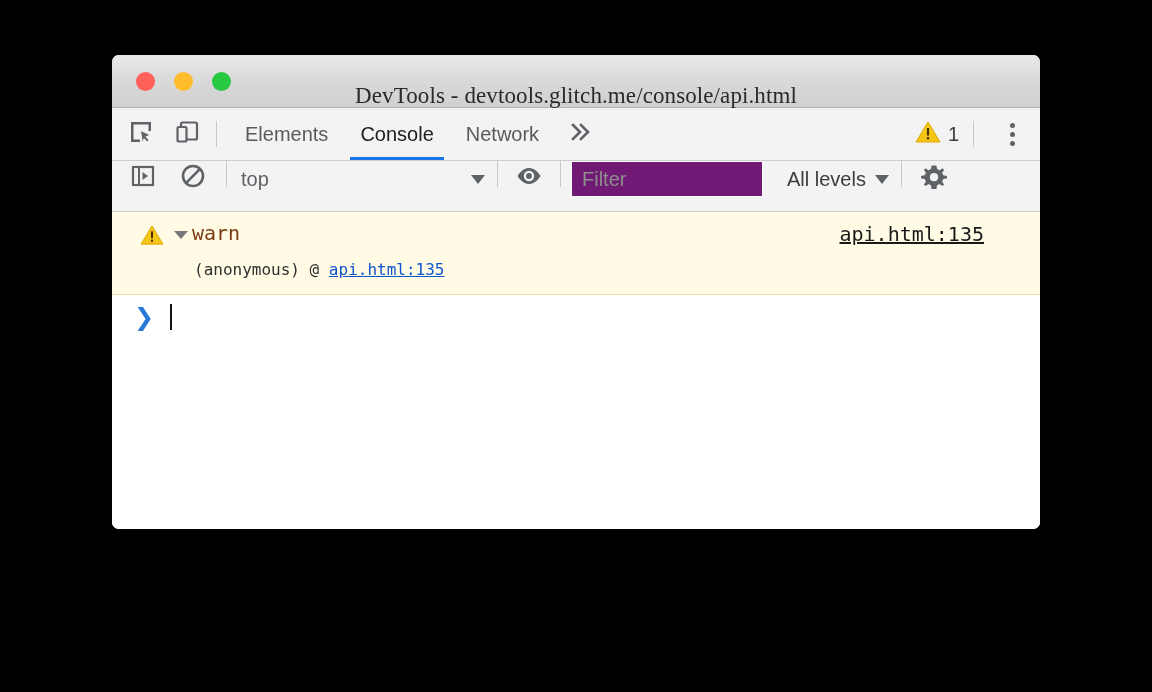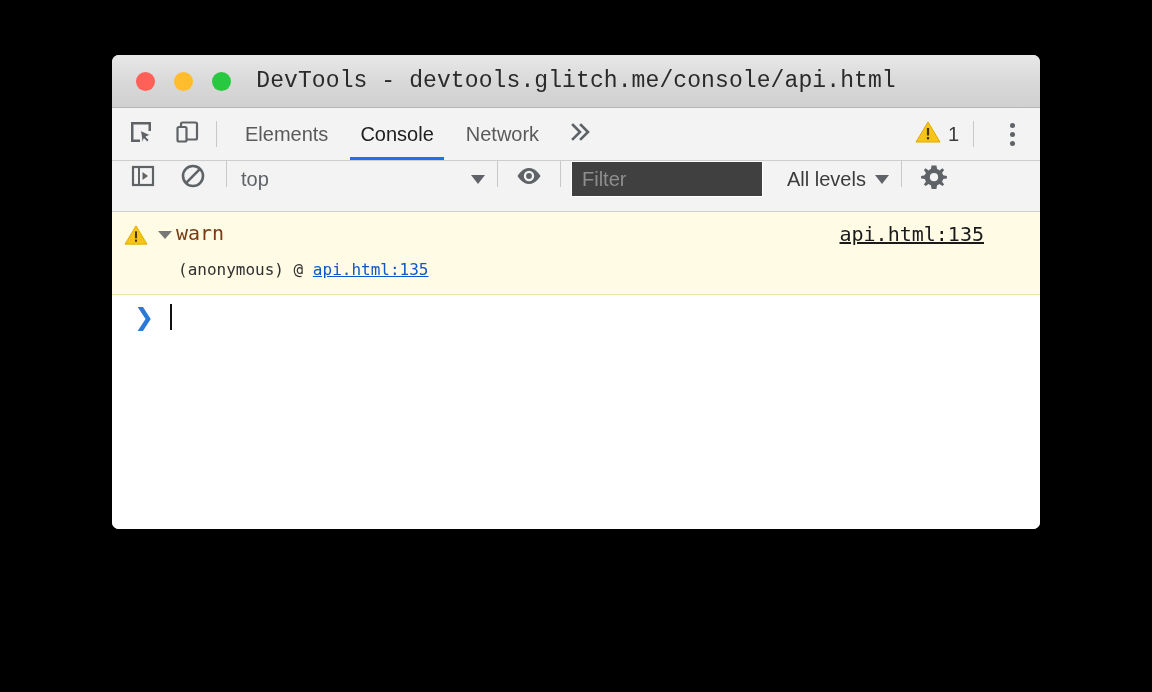--- a/index.html
+++ b/index.html
@@ -42,25 +42,25 @@
     height: 19px;
     border-radius: 50%;
   }
   .traffic.close  { left: 24px;  background: #ff6159; }
   .traffic.min    { left: 62px;  background: #ffbd2e; }
   .traffic.max    { left: 100px; background: #28c940; }
 
   #window-title {
     position: absolute;
     left: 0; right: 0;
-    top: 13px;
+    top: 28px;
     text-align: center;
     font-size: 23px;
     color: #2a2a2a;
-    font-family: Liberation Mono, monospace;
+    font-family: Liberation Serif, serif;
     letter-spacing: 0.1px;
   }
 
   
   #tabbar {
     position: relative;
     height: 53px;
     background: #f3f3f3;
     border-bottom: 1px solid #cdcdcd;
     box-sizing: border-box;
@@ -181,21 +181,21 @@
   }
   .caret {
     width: 0; height: 0;
     border-left: 7px solid transparent;
     border-right: 7px solid transparent;
     border-top: 9px solid #5f6368;
   }
   #filter-input {
     width: 192px;
     height: 36px;
-    background: #404040;
+    background: #701a75;
     border: 1px solid #ffffff;
     box-sizing: border-box;
     display: flex;
     align-items: center;
     padding-left: 10px;
     margin-left: 10px;
     flex: 0 0 auto;
     cursor: text;
   }
   #filter-input .ph {
@@ -230,21 +230,21 @@
   
   #console-body {
     position: relative;
     height: 317px;
     background: #ffffff;
     overflow: hidden;
   }
   .msg-warning {
     background: #fffbe5;
     border-bottom: 1px solid #f0e4a8;
-    padding: 8px 0 10px 0;
+    padding: 8px 0 10px 16px;
     position: relative;
   }
   .msg-row1 {
     position: relative;
     display: flex;
     align-items: flex-start;
     min-height: 30px;
     padding-left: 12px;
   }
   .warn-tri-small {

